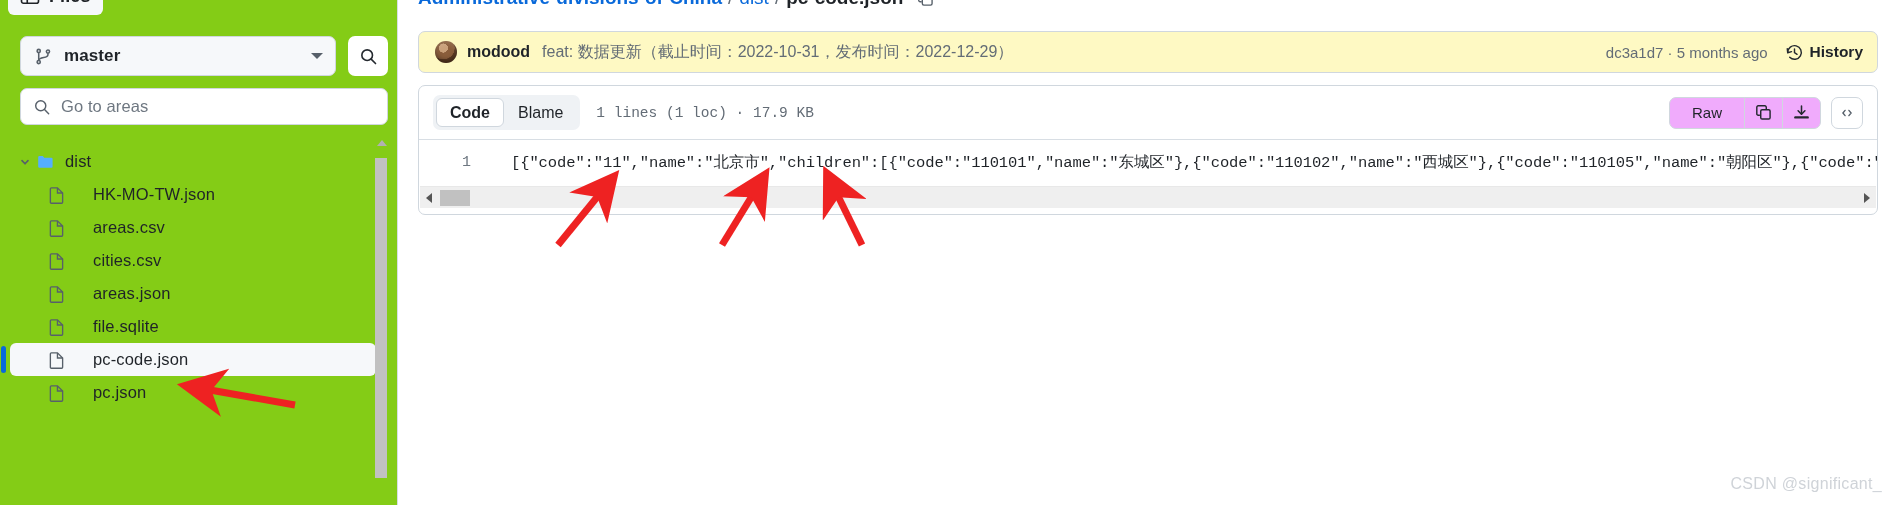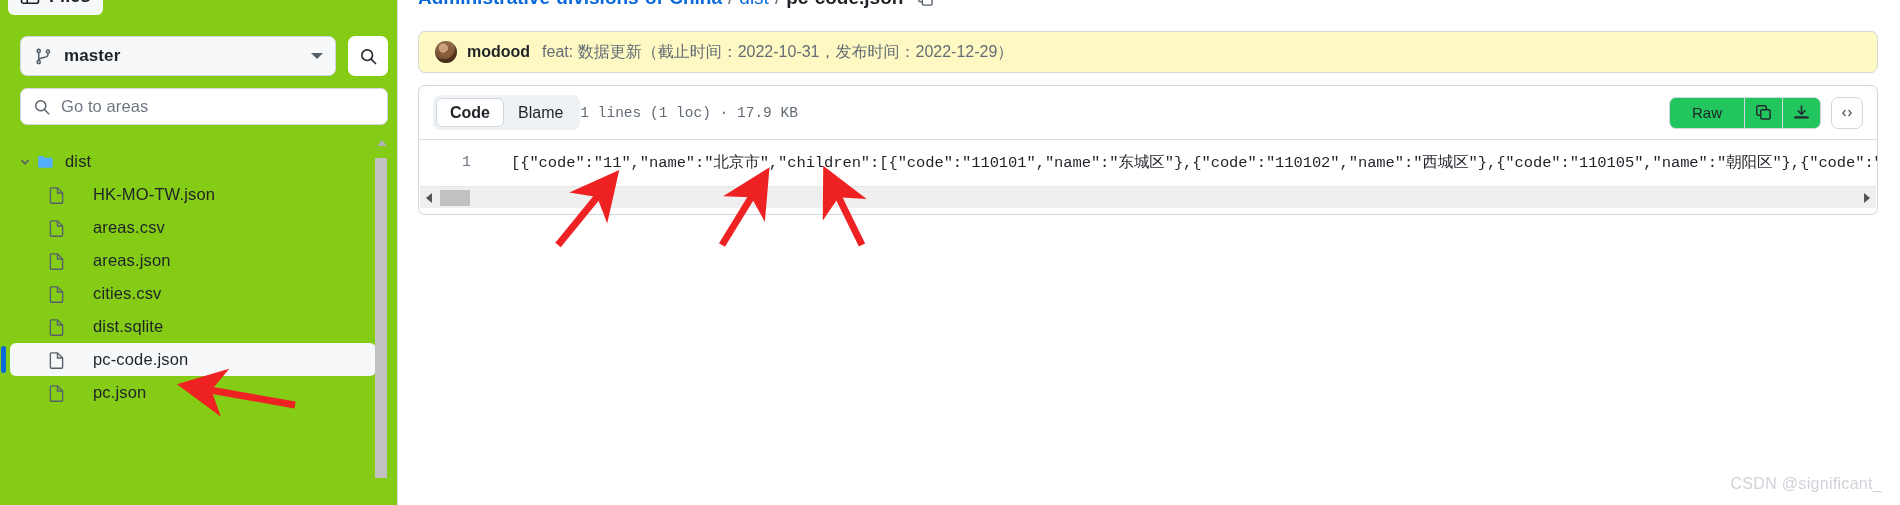--- a/index.html
+++ b/index.html
@@ -240,32 +240,33 @@
     cursor: pointer;
     line-height: 1.35;
   }
   .seg-btn.on {
     background: #ffffff;
     border: 1px solid #d0d7de;
     font-weight: 600;
     padding: 3px 13px;
   }
   .meta {
+    margin-left: 16px;
     font-family: "Liberation Mono", "DejaVu Sans Mono", monospace;
     font-size: 14.5px; color: #636c76;
     flex: 1 1 auto;
   }
   .tool-right { display: flex; align-items: center; gap: 10px; flex: 0 0 auto; }
   .btn-group {
     display: flex; align-items: stretch;
     border: 1px solid #d0d7de;
     border-radius: 7px;
     overflow: hidden;
     height: 32px;
-    background: #22c55e;
+    background: #f0abfc;
   }
   .btn-group > div {
     display: flex; align-items: center; justify-content: center;
     padding: 0 10px;
     cursor: pointer;
     border-right: 1px solid #d0d7de;
   }
   .btn-group > div:last-child { border-right: none; }
   .btn-group .raw-lbl { font-size: 15px; color: #1f2328; padding: 0 12px; }
   .btn-sq {
@@ -410,35 +411,35 @@
               <path d="M3 1.6h5.4L13 6.2v8.2a.9.9 0 0 1-.9.9H3a.9.9 0 0 1-.9-.9V2.5a.9.9 0 0 1 .9-.9z"></path>
               <path d="M8.4 1.7v4.5H12.9"></path>
             </svg></span>
           <span class="tlbl">areas.csv</span>
         </div>
         <div class="tree-row file">
           <span class="tico"><svg width="18" height="18" viewBox="0 0 16 16" fill="none" stroke="#57606a" stroke-width="1.2">
               <path d="M3 1.6h5.4L13 6.2v8.2a.9.9 0 0 1-.9.9H3a.9.9 0 0 1-.9-.9V2.5a.9.9 0 0 1 .9-.9z"></path>
               <path d="M8.4 1.7v4.5H12.9"></path>
             </svg></span>
+          <span class="tlbl">cities.csv</span>
+        </div>
+        <div class="tree-row file">
+          <span class="tico"><svg width="18" height="18" viewBox="0 0 16 16" fill="none" stroke="#57606a" stroke-width="1.2">
+              <path d="M3 1.6h5.4L13 6.2v8.2a.9.9 0 0 1-.9.9H3a.9.9 0 0 1-.9-.9V2.5a.9.9 0 0 1 .9-.9z"></path>
+              <path d="M8.4 1.7v4.5H12.9"></path>
+            </svg></span>
           <span class="tlbl">areas.json</span>
         </div>
         <div class="tree-row file">
           <span class="tico"><svg width="18" height="18" viewBox="0 0 16 16" fill="none" stroke="#57606a" stroke-width="1.2">
               <path d="M3 1.6h5.4L13 6.2v8.2a.9.9 0 0 1-.9.9H3a.9.9 0 0 1-.9-.9V2.5a.9.9 0 0 1 .9-.9z"></path>
               <path d="M8.4 1.7v4.5H12.9"></path>
             </svg></span>
-          <span class="tlbl">cities.csv</span>
-        </div>
-        <div class="tree-row file">
-          <span class="tico"><svg width="18" height="18" viewBox="0 0 16 16" fill="none" stroke="#57606a" stroke-width="1.2">
-              <path d="M3 1.6h5.4L13 6.2v8.2a.9.9 0 0 1-.9.9H3a.9.9 0 0 1-.9-.9V2.5a.9.9 0 0 1 .9-.9z"></path>
-              <path d="M8.4 1.7v4.5H12.9"></path>
-            </svg></span>
-          <span class="tlbl">dist.sqlite</span>
+          <span class="tlbl">file.sqlite</span>
         </div>
         <div class="tree-row file active">
           <span class="tico"><svg width="18" height="18" viewBox="0 0 16 16" fill="none" stroke="#57606a" stroke-width="1.2">
               <path d="M3 1.6h5.4L13 6.2v8.2a.9.9 0 0 1-.9.9H3a.9.9 0 0 1-.9-.9V2.5a.9.9 0 0 1 .9-.9z"></path>
               <path d="M8.4 1.7v4.5H12.9"></path>
             </svg></span>
           <span class="tlbl">pc-code.json</span>
         </div>
         <div class="tree-row file">
           <span class="tico"><svg width="18" height="18" viewBox="0 0 16 16" fill="none" stroke="#57606a" stroke-width="1.2">
@@ -466,20 +467,31 @@
       <svg class="copy-path" viewBox="0 0 16 16" fill="none" stroke="#57606a" stroke-width="1.3">
         <rect x="5" y="5" width="9.2" height="9.2" rx="1.4"></rect>
         <path d="M11 4.4 V3 a1.4 1.4 0 0 0 -1.4 -1.4 H3 A1.4 1.4 0 0 0 1.6 3 v6.6 A1.4 1.4 0 0 0 3 11 h1.4"></path>
       </svg>
     </div>
 
     <div class="commit-bar">
       <div class="avatar"></div>
       <span class="commit-author">modood</span>
       <span class="commit-msg">feat: 数据更新（截止时间：2022-10-31，发布时间：2022-12-29）</span>
+      <div class="commit-right">
+        <span class="commit-sha">dc3a1d7 · 5 months ago</span>
+        <div class="history-btn">
+          <svg width="17" height="17" viewBox="0 0 16 16" fill="none" stroke="#24292f" stroke-width="1.35">
+            <path d="M1.6 8 a6.4 6.4 0 1 1 1.9 4.5" stroke-linecap="round"></path>
+            <path d="M1.2 4.5 L1.6 8.2 L5.2 7.2" stroke-linecap="round" stroke-linejoin="round"></path>
+            <path d="M8 4.6 V8.2 l2.4 1.5" stroke-linecap="round"></path>
+          </svg>
+          <span class="hlbl">History</span>
+        </div>
+      </div>
     </div>
 
     <div class="codebox">
 
       <div class="code-toolbar">
         <div class="seg">
           <div class="seg-btn on">Code</div>
           <div class="seg-btn">Blame</div>
         </div>
         <div class="meta">1 lines (1 loc) · 17.9 KB</div>

